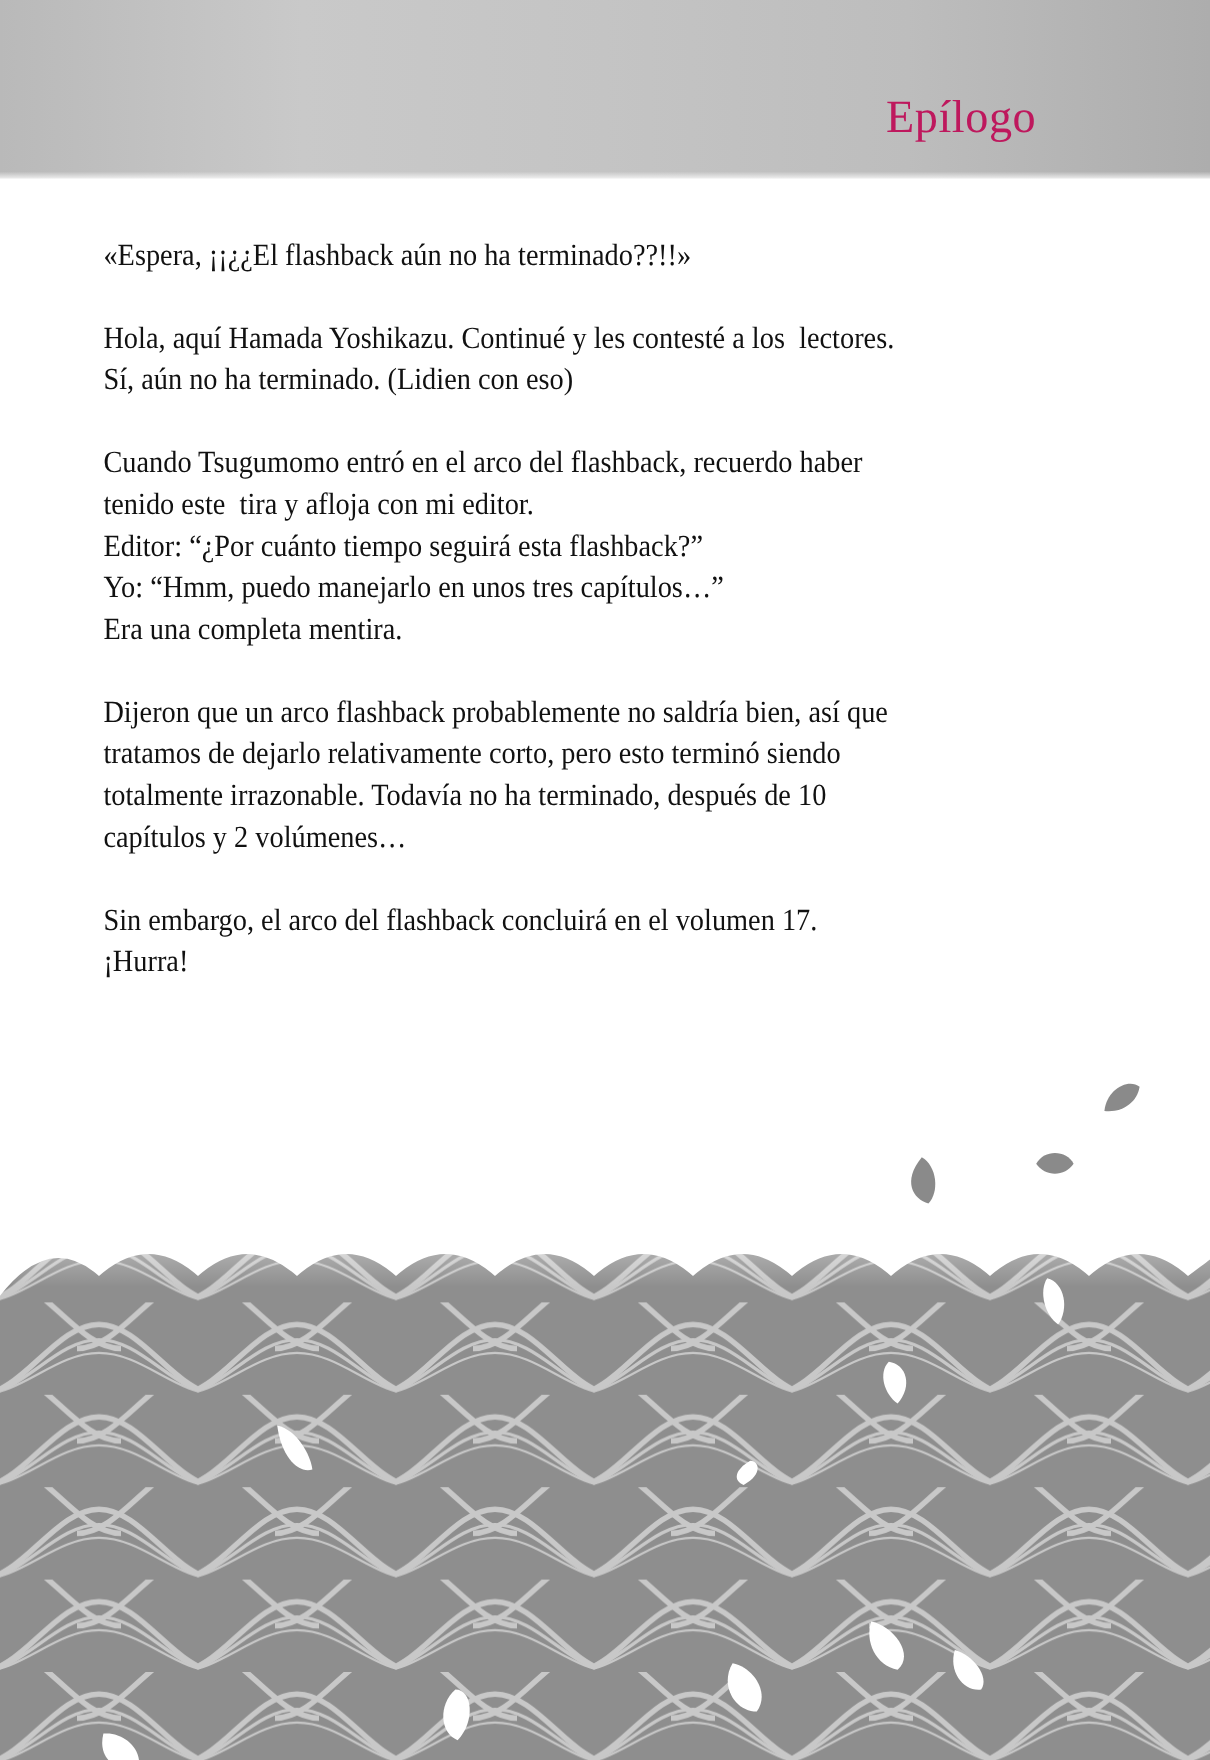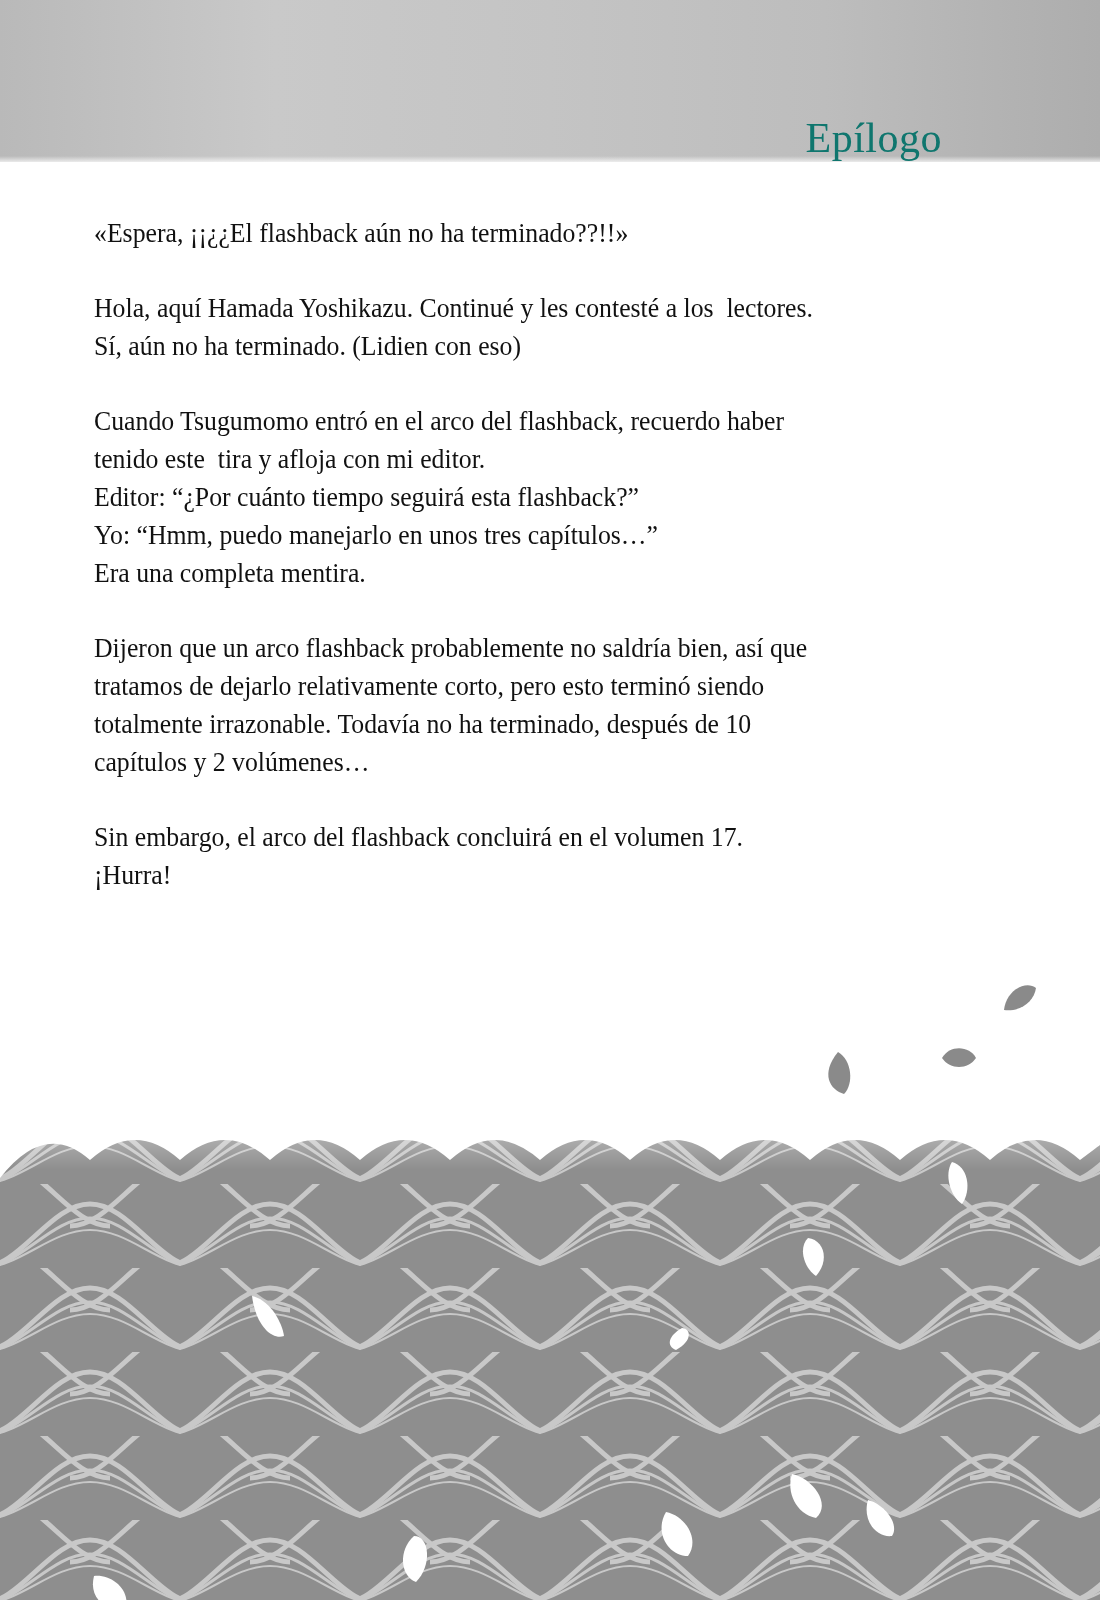--- a/index.html
+++ b/index.html
@@ -10,22 +10,22 @@
   }
   .header-band {
     position: absolute; left: 0; top: 0; width: 1100px; height: 162px;
     background: linear-gradient(90deg, #b9b9b9 0%, #c9c9c9 25%, #c4c4c4 50%, #bdbdbd 75%, #adadad 100%);
   }
   .header-band::after {
     content: ""; position: absolute; left: 0; right: 0; bottom: 0; height: 6px;
     background: linear-gradient(180deg, rgba(255,255,255,0) 0%, rgba(255,255,255,0.7) 100%);
   }
   .title {
-    position: absolute; right: 158px; top: 117px;
-    font-size: 42px; color: #0f766e; letter-spacing: 0.5px; line-height: 1;
+    position: absolute; right: 158px; top: 86px;
+    font-size: 42px; color: #be185d; letter-spacing: 0.5px; line-height: 1;
   }
   .body-text {
     position: absolute; left: 94px; top: 214px; width: 920px;
     font-size: 28px; line-height: 38px; color: #111;
     transform: scaleX(0.92); transform-origin: left top;
   }
   .para { margin: 0 0 37px 0; }
   .line { display: block; white-space: pre; }
   .waves {
     position: absolute; left: 0; top: 1100px; width: 1100px; height: 500px;

